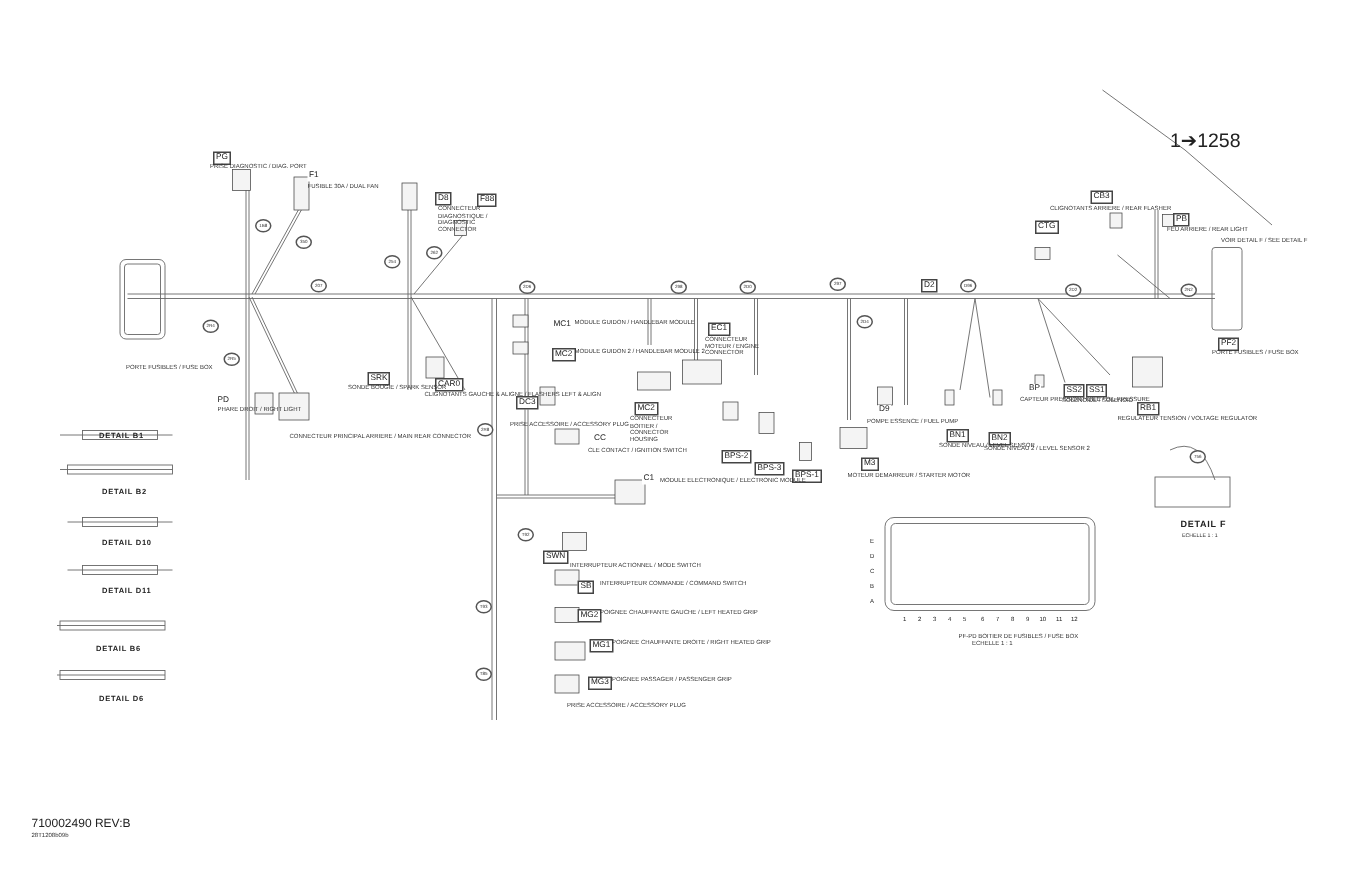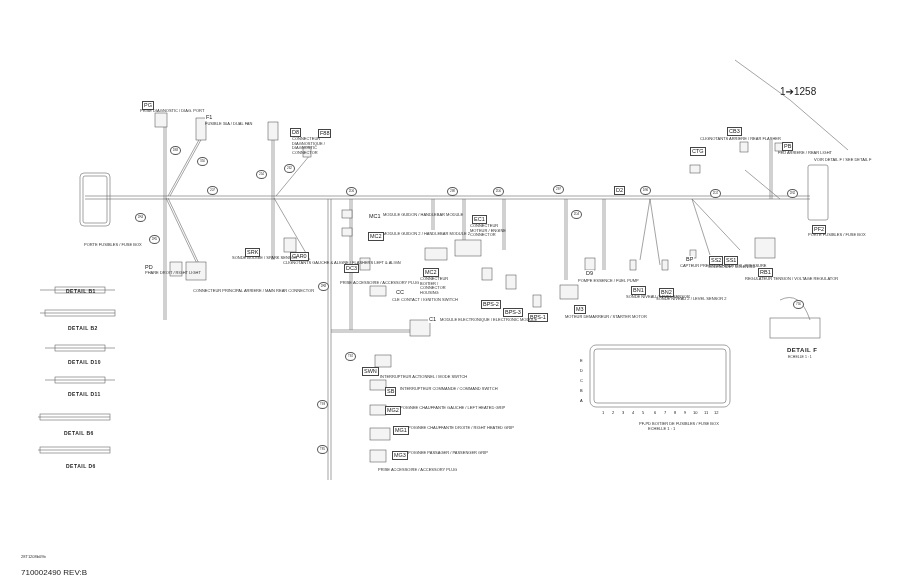--- a/index.html
+++ b/index.html
@@ -1,23 +1,23 @@
 <!DOCTYPE html>
 <html><head>
 <meta charset="utf-8">
 <style>
   html, body { margin:0; padding:0; background:#ffffff; }
   body { width:900px; height:582px; position:relative; overflow:hidden; font-family:"Liberation Sans", sans-serif; color:#222; }
   #canvas { position:absolute; left:0; top:0; width:900px; height:582px; }
   .lbl { position:absolute; font-size:4px; line-height:4.5px; color:#333; white-space:nowrap; }
   .tag { position:absolute; font-size:5.5px; border:0.6px solid #444; padding:0 1px; background:#fff; line-height:7px; color:#222; }
   .bubble { position:absolute; width:9px; height:7px; border:0.6px solid #555; border-radius:50%; font-size:3px; line-height:7px; text-align:center; background:#fff; color:#333; }
-  .footer-id { position:absolute; left:21px; top:544px; font-size:8px; color:#222;margin-top:24px; }
+  .footer-id { position:absolute; left:21px; top:544px; font-size:8px; color:#222; }
   .footer-sub { position:absolute; left:21px; top:554px; font-size:4px; color:#333; }
-  .ref { position:absolute; left:780px; top:86px; font-size:10px; color:#222; }
+  .ref { position:absolute; left:780px; top:86px; font-size:13px; color:#222; }
   .detail-title { position:absolute; font-size:5px; font-weight:bold; letter-spacing:0.5px; color:#222; }
   .detail-scale { position:absolute; font-size:3.5px; color:#333; }
   .pin-num { position:absolute; font-size:4px; color:#222; }
 </style>
 </head>
 <body>
 
 <svg id="canvas" viewBox="0 0 900 582" xmlns="http://www.w3.org/2000/svg">
   <g stroke="#666" stroke-width="0.6" fill="none">
 

